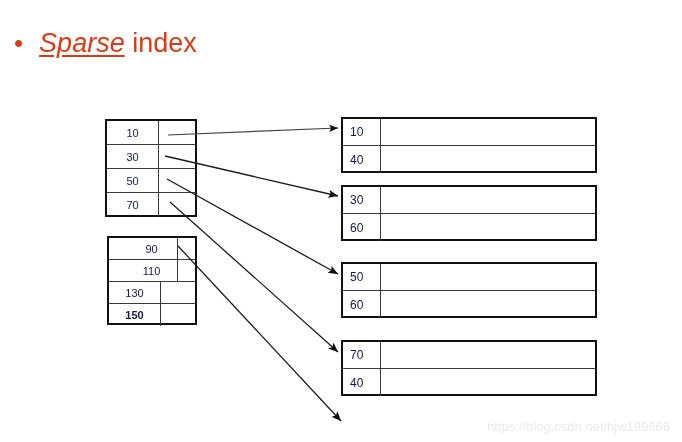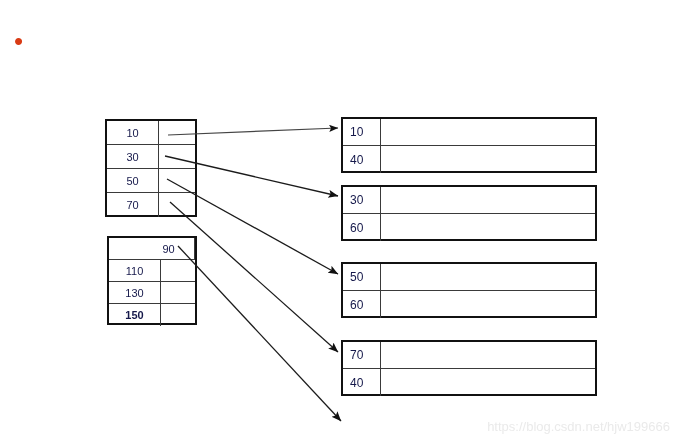--- a/index.html
+++ b/index.html
@@ -51,21 +51,21 @@
   .block {
     position: absolute;
     box-sizing: border-box;
     border: 2.5px solid #111111;
     background: #ffffff;
   }
   .row {
     box-sizing: border-box;
     position: relative;
     display: flex;
-    align-items: flex-end;
+    align-items: center;
     border-bottom: 1.3px solid #3a3a3a;
   }
   .row:last-child { border-bottom: none; }
 
   
   .idx-block .row { height: 24px; }
   .idx-key {
     box-sizing: border-box;
     width: 52px;
     height: 100%;
@@ -122,20 +122,21 @@
     white-space: nowrap;
   }
 </style>
 </head>
 <body>
 
 <div id="slide">
 
   <div class="title-row">
     <span class="bullet">•</span>
+    <span class="title-text"><span class="title-em">Sparse</span><span> index</span></span>
   </div>
 
   <div class="block idx-block" style="left:105px; top:119px; width:92px; height:98px;">
     <div class="row">
       <div class="idx-key">10</div>
       <div class="idx-ptr"></div>
     </div>
     <div class="row">
       <div class="idx-key">30</div>
       <div class="idx-ptr"></div>
@@ -148,21 +149,21 @@
       <div class="idx-key">70</div>
       <div class="idx-ptr"></div>
     </div>
   </div>
 
   <div class="block idx-block" style="left:107px; top:236px; width:90px; height:89px;">
     <div class="row" style="height:22px;flex-direction:column;">
       <div class="idx-key">90</div>
       <div class="idx-ptr"></div>
     </div>
-    <div class="row" style="height:22px;">
+    <div class="row" style="height:22px;flex-direction:column;">
       <div class="idx-key">110</div>
       <div class="idx-ptr"></div>
     </div>
     <div class="row" style="height:22px;">
       <div class="idx-key">130</div>
       <div class="idx-ptr"></div>
     </div>
     <div class="row" style="height:22px;font-weight:bold;">
       <div class="idx-key">150</div>
       <div class="idx-ptr"></div>

